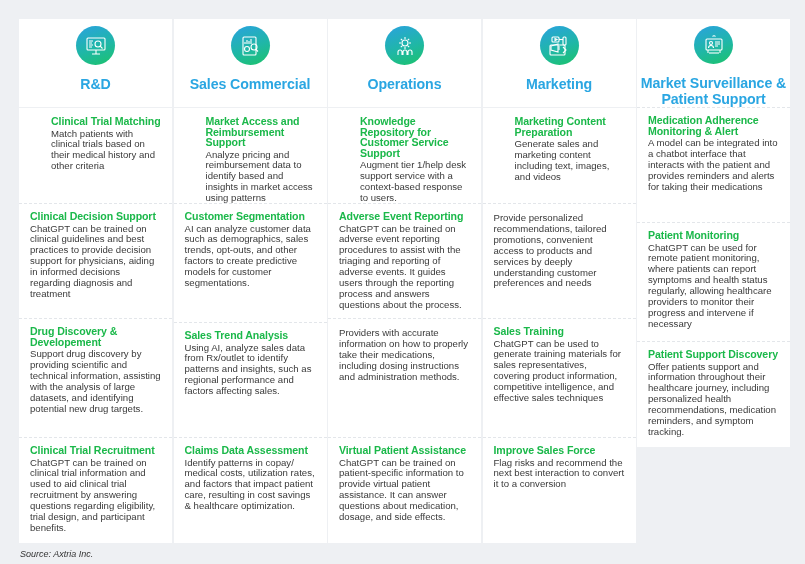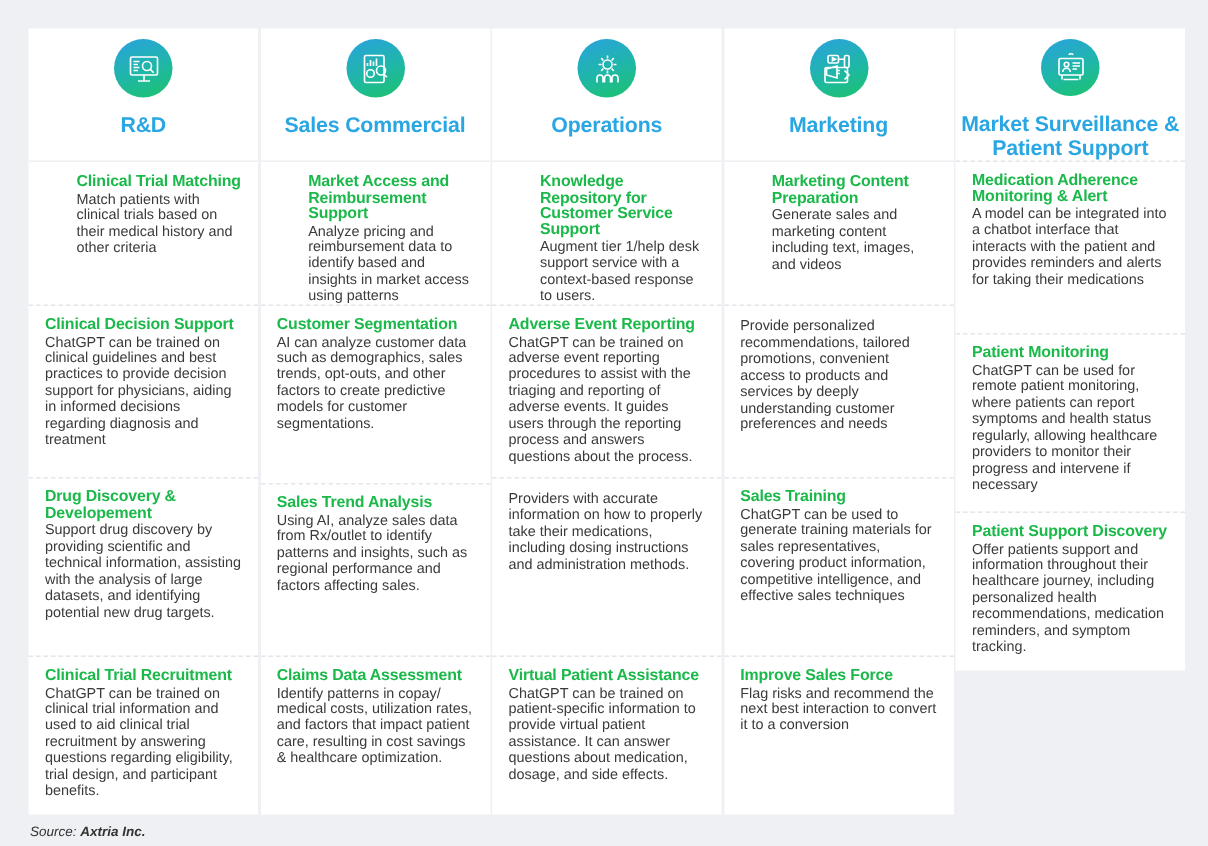--- a/index.html
+++ b/index.html
@@ -70,21 +70,21 @@
       font-size: 9.6px;
       line-height: 10.9px;
     }
     .source {
       position: absolute;
       left: 20px; top: 549px;
       font-size: 9px;
       font-style: italic;
       color: #333;
     }
-    .source b { font-weight: bold; }
+    .source b { font-weight: normal; }
   </style>
 </head>
 <body>
 
 <div class="grid">
 
   <div class="col">
     <div class="head">
       <div class="icon-circle">
         <svg viewBox="0 0 24 24" fill="none" stroke="#fff" stroke-width="1.1">

